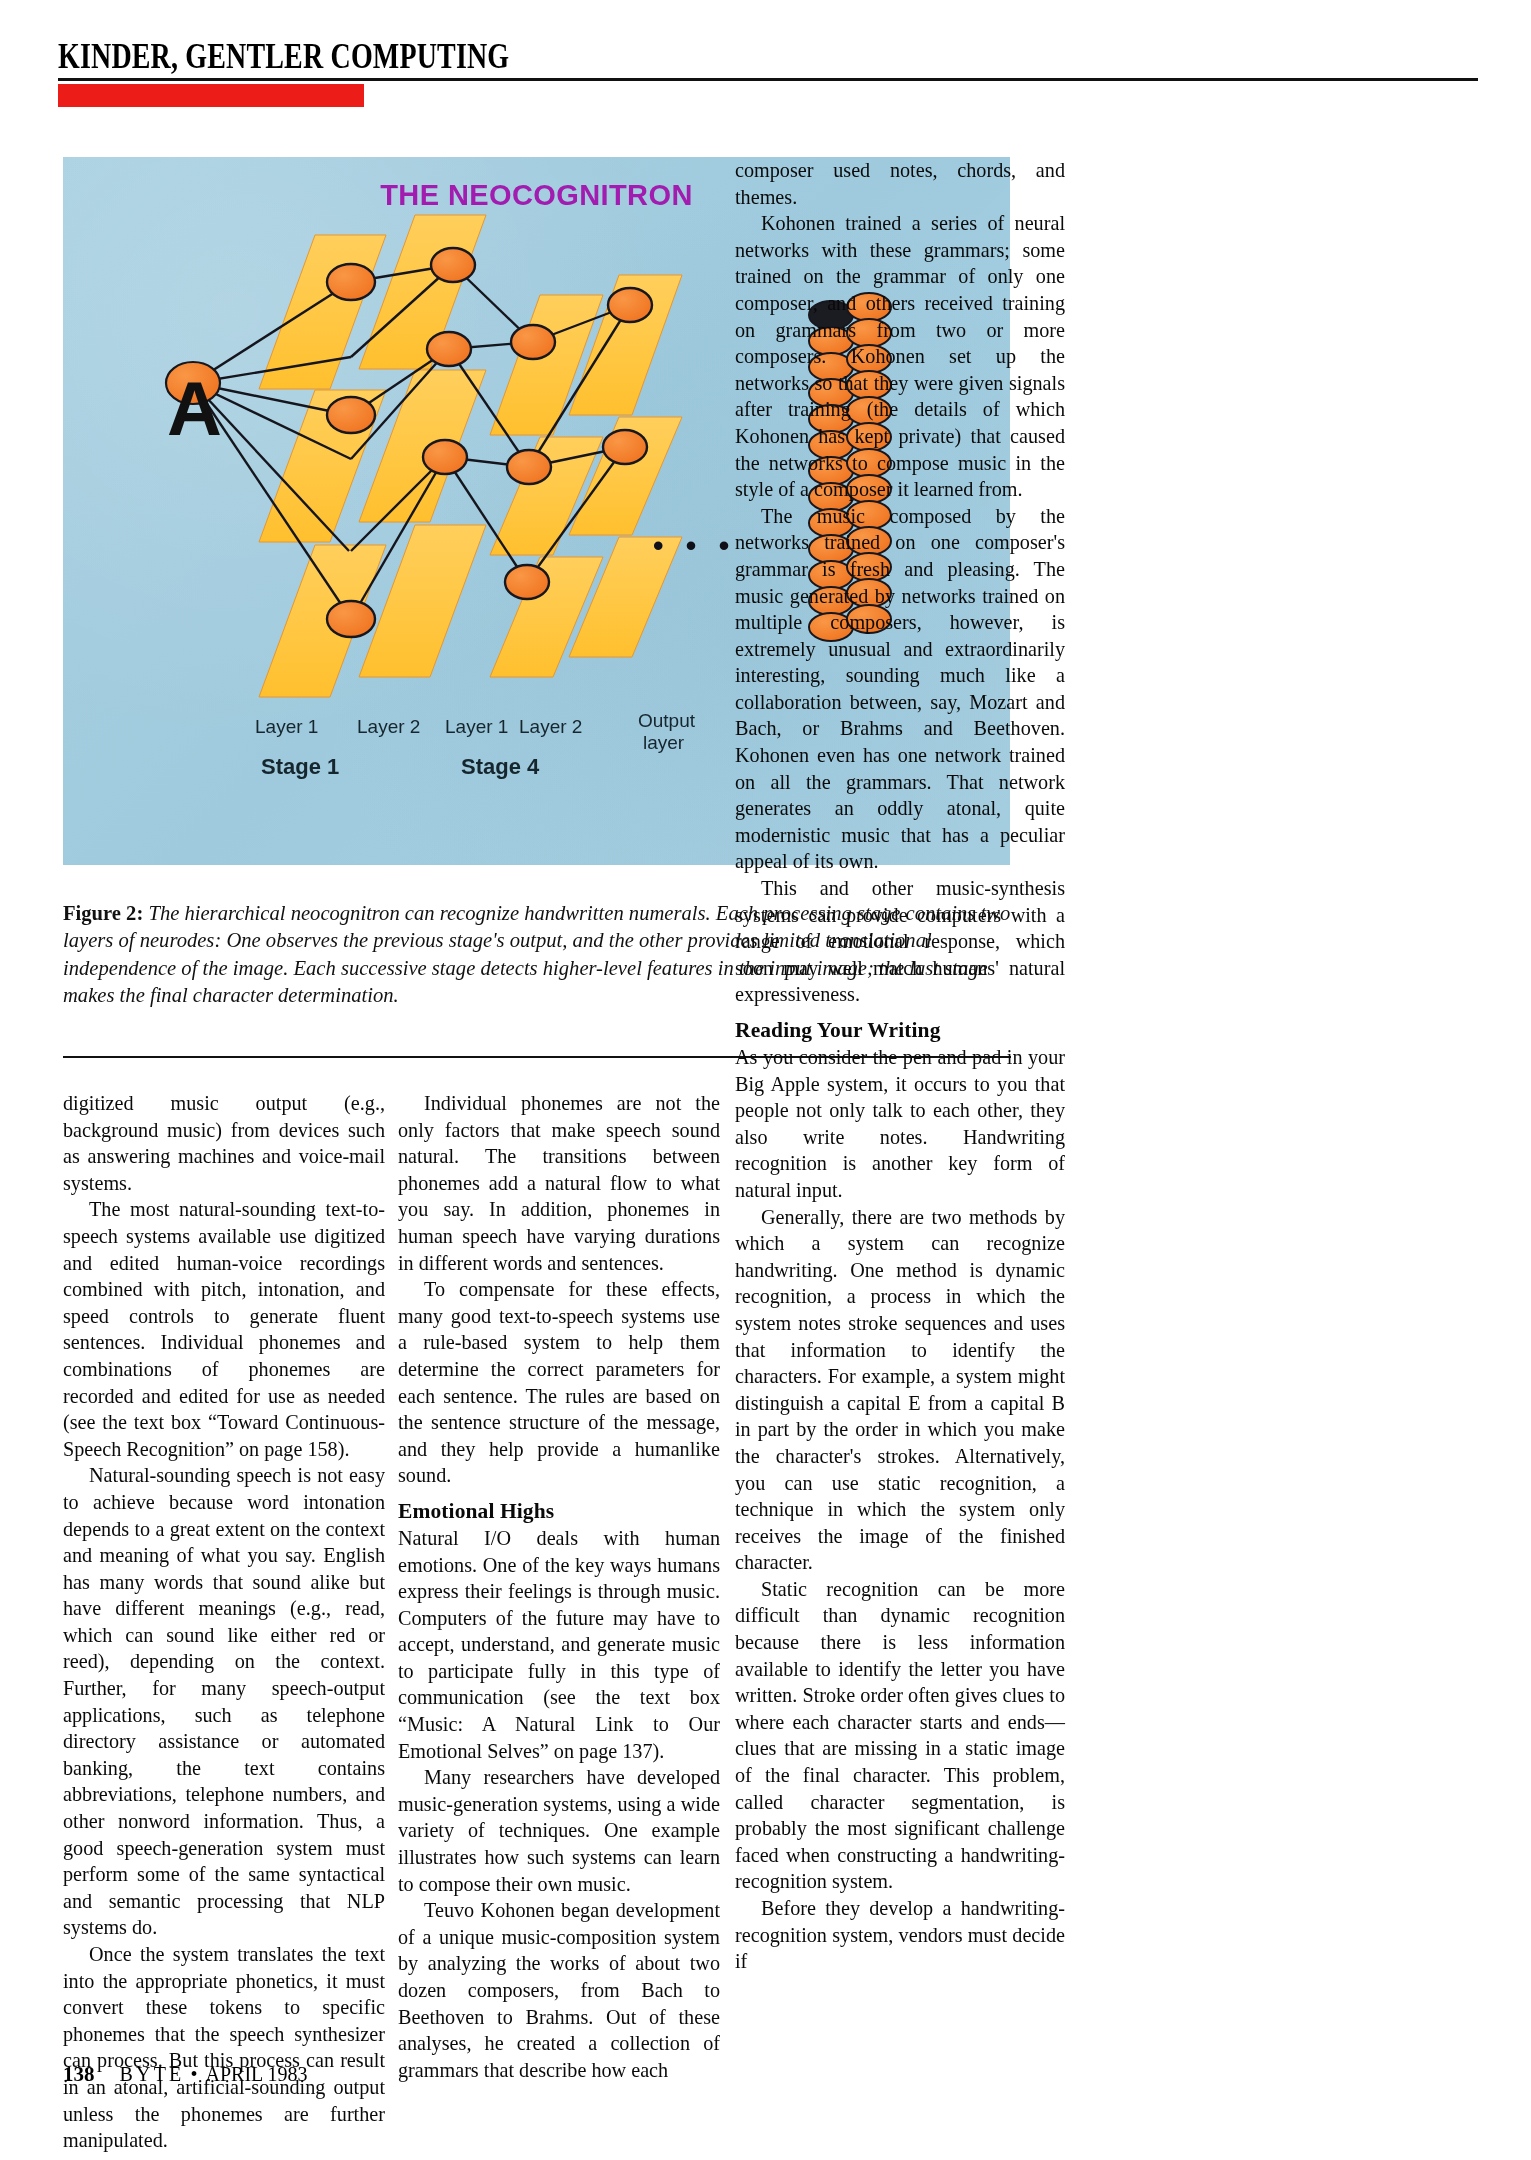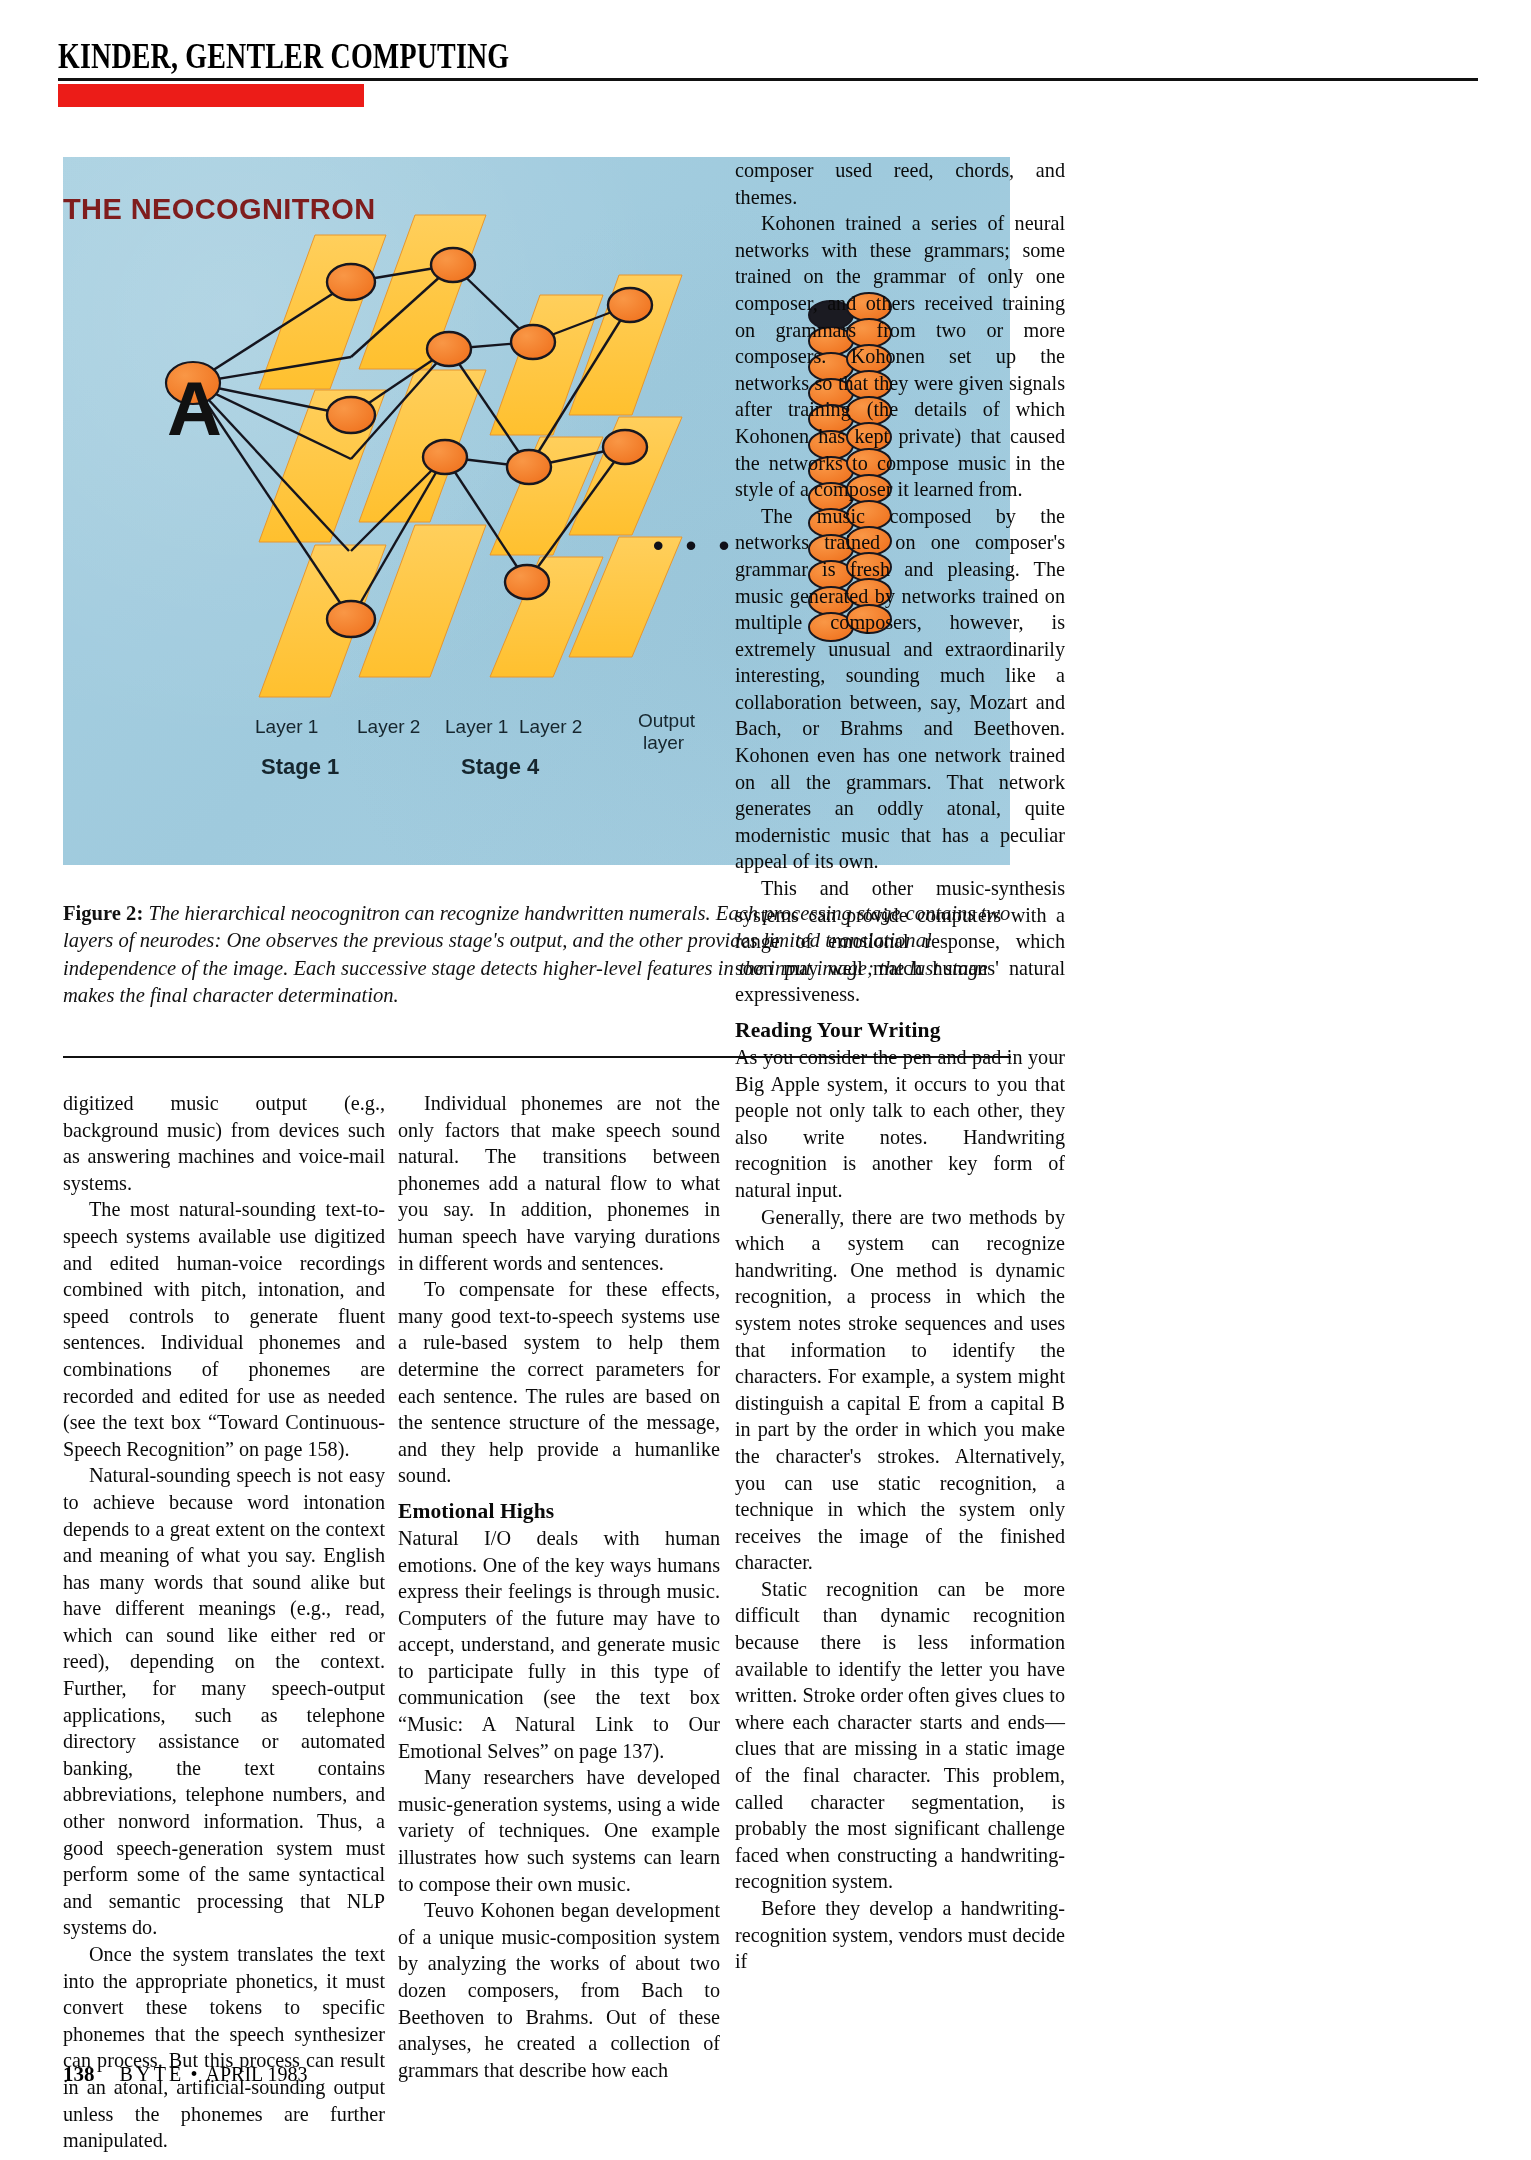--- a/index.html
+++ b/index.html
@@ -41,23 +41,23 @@
   }
   .fig-noise{
     position:absolute;inset:0;
     background:
       radial-gradient(circle at 18% 22%, rgba(255,255,255,.16), transparent 45%),
       radial-gradient(circle at 72% 66%, rgba(120,170,195,.18), transparent 52%),
       linear-gradient(135deg,#a9d1e2 0%, #9fcadd 50%, #a7cfe1 100%);
     opacity:.95;
   }
   .fig-title{
-    position:absolute;left:0;right:0;top:36px;
+    position:absolute;left:0;right:0;top:22px;text-align:center;
     font-family:"Liberation Sans", sans-serif;
-    font-weight:bold;font-size:29px;letter-spacing:0.4px;color:#7f1d1d;
+    font-weight:bold;font-size:29px;letter-spacing:0.4px;color:#a21caf;
   }
   .fig-svg{position:absolute;left:0;top:0;width:947px;height:708px;}
 
   .fig-label{
     position:absolute;
     font-family:"Liberation Sans", sans-serif;
     font-size:19px;color:#16262e;white-space:nowrap;
   }
   .fig-label.bold{font-weight:bold;font-size:22px;}
 
@@ -277,21 +277,21 @@
   <div class="col" id="col2">
     <p>Individual phonemes are not the only factors that make speech sound natural. The transitions between phonemes add a natural flow to what you say. In addition, phonemes in human speech have varying durations in different words and sentences.</p>
     <p>To compensate for these effects, many good text-to-speech systems use a rule-based system to help them determine the correct parameters for each sentence. The rules are based on the sentence structure of the message, and they help provide a humanlike sound.</p>
     <h3>Emotional Highs</h3>
     <p class="noind">Natural I/O deals with human emotions. One of the key ways humans express their feelings is through music. Computers of the future may have to accept, understand, and generate music to participate fully in this type of communication (see the text box “Music: A Natural Link to Our Emotional Selves” on page 137).</p>
     <p>Many researchers have developed music-generation systems, using a wide variety of techniques. One example illustrates how such systems can learn to compose their own music.</p>
     <p>Teuvo Kohonen began development of a unique music-composition system by analyzing the works of about two dozen composers, from Bach to Beethoven to Brahms. Out of these analyses, he created a collection of grammars that describe how each</p>
   </div>
 
   <div class="col" id="col3">
-    <p class="noind">composer used reed, chords, and themes.</p>
+    <p class="noind">composer used notes, chords, and themes.</p>
     <p>Kohonen trained a series of neural networks with these grammars; some trained on the grammar of only one composer, and others received training on grammars from two or more composers. Kohonen set up the networks so that they were given signals after training (the details of which Kohonen has kept private) that caused the networks to compose music in the style of a composer it learned from.</p>
     <p>The music composed by the networks trained on one composer's grammar is fresh and pleasing. The music generated by networks trained on multiple composers, however, is extremely unusual and extraordinarily interesting, sounding much like a collaboration between, say, Mozart and Bach, or Brahms and Beethoven. Kohonen even has one network trained on all the grammars. That network generates an oddly atonal, quite modernistic music that has a peculiar appeal of its own.</p>
     <p>This and other music-synthesis systems can provide computers with a range of emotional response, which soon may well match humans' natural expressiveness.</p>
     <h3>Reading Your Writing</h3>
     <p class="noind">As you consider the pen and pad in your Big Apple system, it occurs to you that people not only talk to each other, they also write notes. Handwriting recognition is another key form of natural input.</p>
     <p>Generally, there are two methods by which a system can recognize handwriting. One method is dynamic recognition, a process in which the system notes stroke sequences and uses that information to identify the characters. For example, a system might distinguish a capital E from a capital B in part by the order in which you make the character's strokes. Alternatively, you can use static recognition, a technique in which the system only receives the image of the finished character.</p>
     <p>Static recognition can be more difficult than dynamic recognition because there is less information available to identify the letter you have written. Stroke order often gives clues to where each character starts and ends—clues that are missing in a static image of the final character. This problem, called character segmentation, is probably the most significant challenge faced when constructing a handwriting-recognition system.</p>
     <p>Before they develop a handwriting-recognition system, vendors must decide if</p>
   </div>
 

